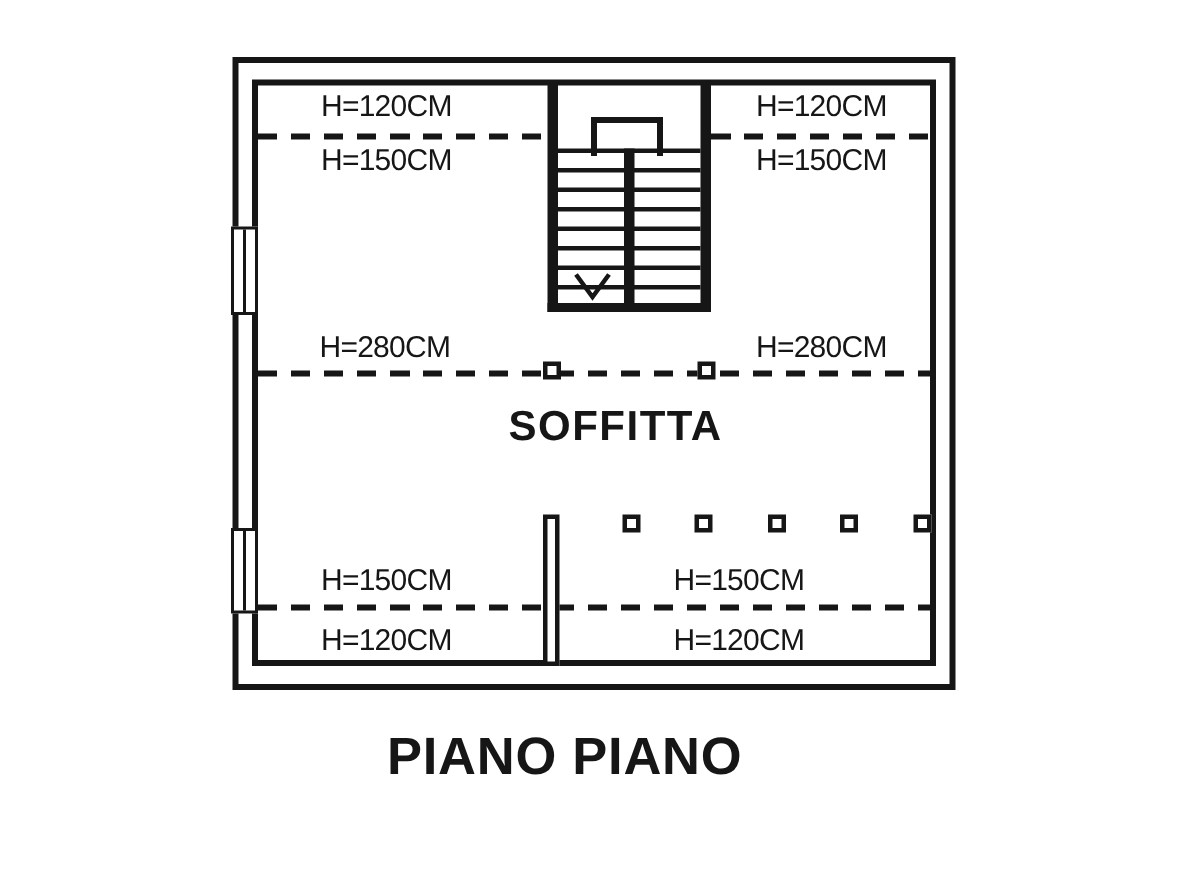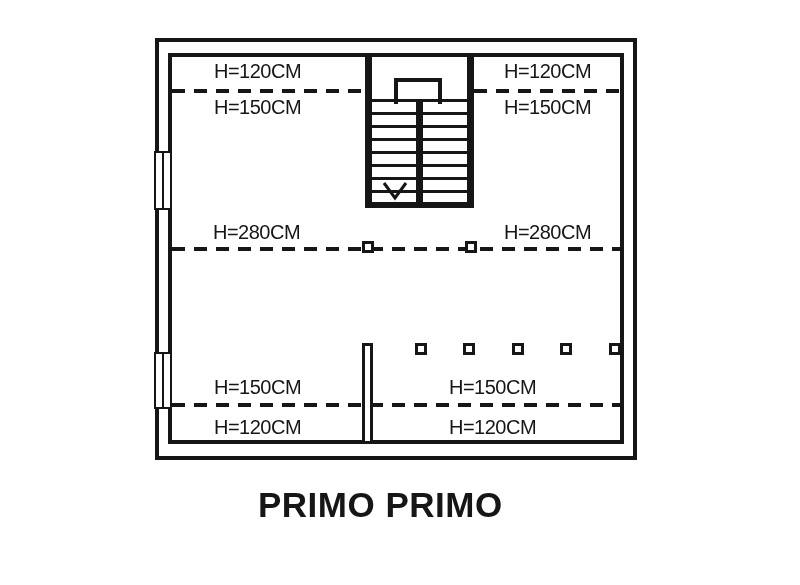--- a/index.html
+++ b/index.html
@@ -140,16 +140,17 @@
   <div class="abs hlabel" style="left:504px; top:97px;">H=150CM</div>
 
   <div class="abs hlabel" style="left:213px; top:222px;">H=280CM</div>
   <div class="abs hlabel" style="left:504px; top:222px;">H=280CM</div>
 
   <div class="abs hlabel" style="left:214px; top:377px;">H=150CM</div>
   <div class="abs hlabel" style="left:214px; top:417px;">H=120CM</div>
   <div class="abs hlabel" style="left:449px; top:377px;">H=150CM</div>
   <div class="abs hlabel" style="left:449px; top:417px;">H=120CM</div>
 
+  <div class="abs room-label" style="left:339px; top:270px;">SOFFITTA</div>
 
-  <div class="abs plan-title" style="left:258px; top:487px;">PRIMO PRIMO</div>
+  <div class="abs plan-title" style="left:258px; top:487px;">PIANO PIANO</div>
 
 </div>
 
 </body></html>

